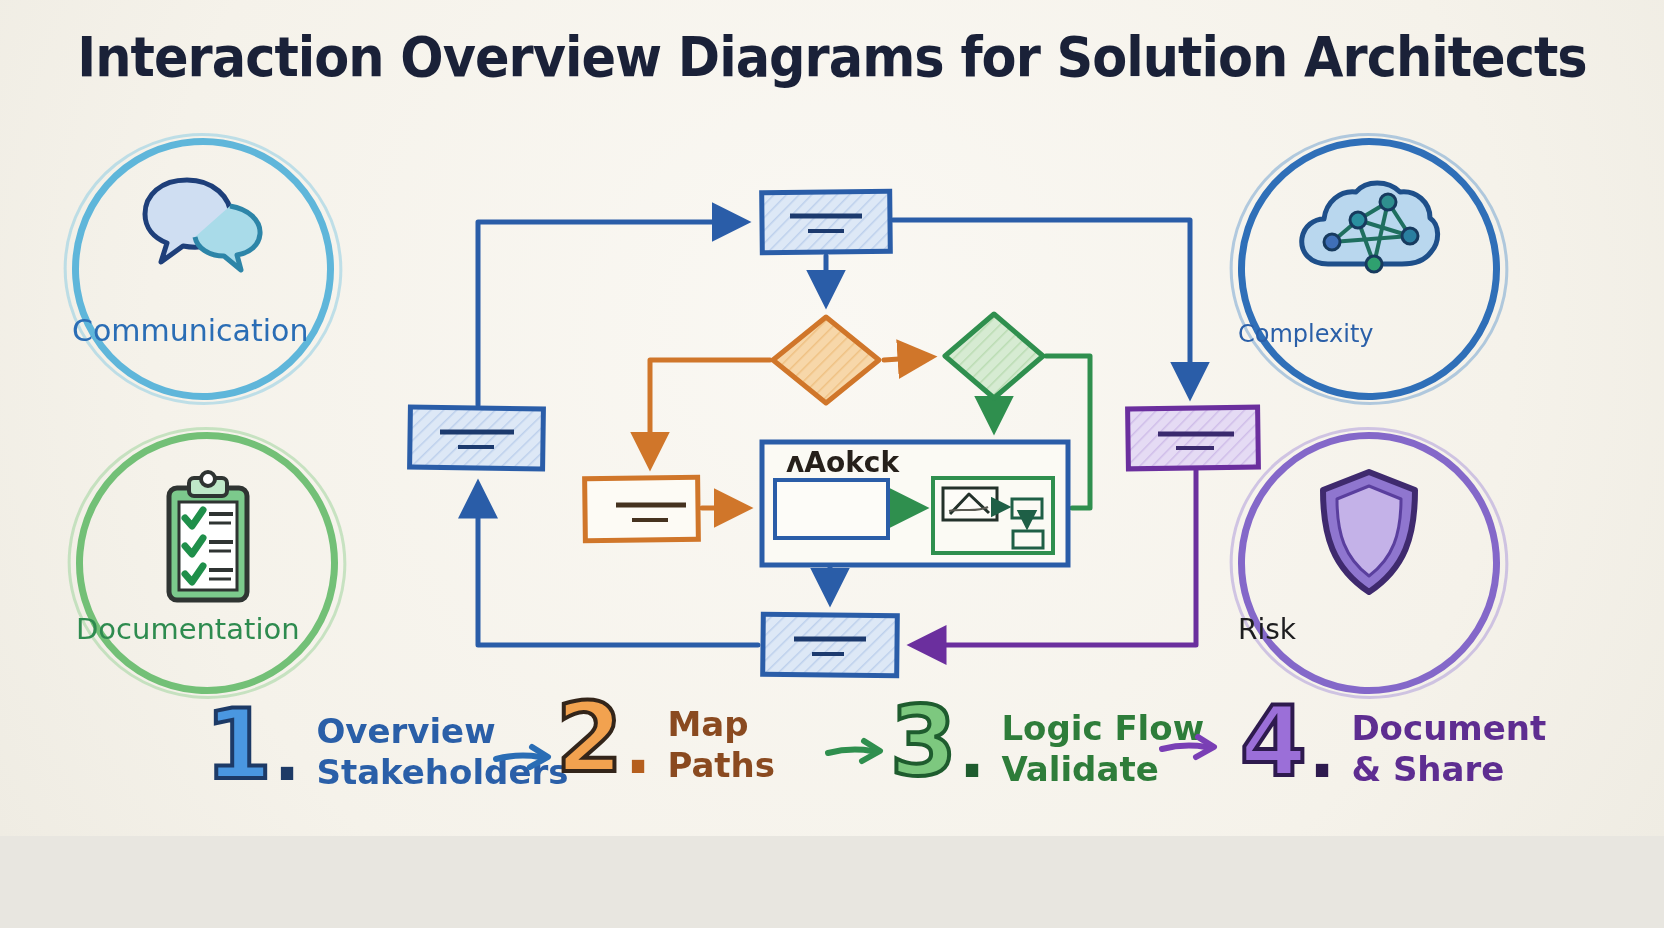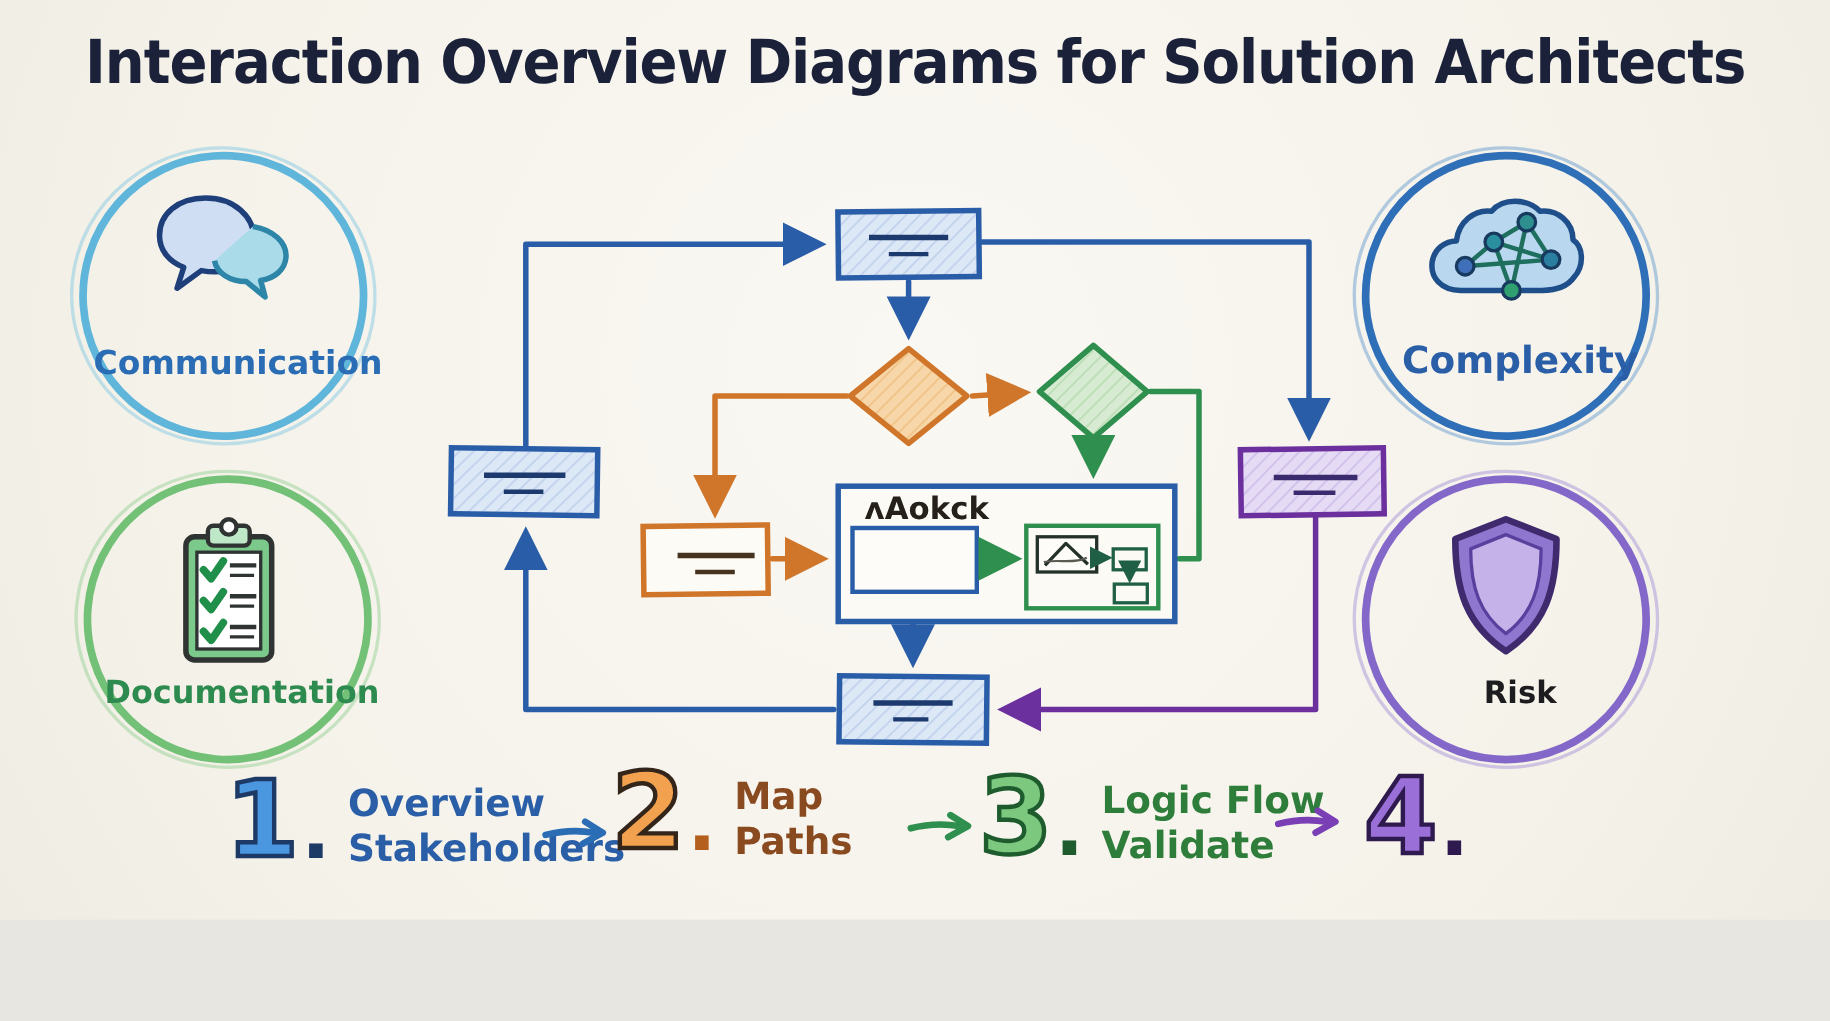--- a/index.html
+++ b/index.html
@@ -20,35 +20,35 @@
   .badge .ring{
     position:absolute;inset:0;border-radius:50%;
     border:7px solid;
   }
   .badge .ring2{
     position:absolute;inset:-7px;border-radius:50%;
     border:3px solid;opacity:.45;transform:rotate(6deg) scale(1.01,.985);
   }
   .badge .icon{position:absolute;left:50%;top:34px;transform:translateX(-50%);}
   .badge .blabel{
-    position:absolute;left:13px;width:100%;text-align:center;
-    font-weight:bold;
+    position:absolute;left:0;width:100%;
+    font-weight:normal;
   }
   #badge-communication{left:72px;top:138px;}
   #badge-communication .ring{border-color:#5fb6da;transform:rotate(-4deg);}
   #badge-communication .ring2{border-color:#79c6e2;}
   #badge-communication .blabel{bottom:52px;font-size:30px;color:#2a6db5;}
   #badge-documentation{left:76px;top:432px;}
   #badge-documentation .ring{border-color:#73c077;transform:rotate(5deg);}
   #badge-documentation .ring2{border-color:#8ecf8f;}
   #badge-documentation .blabel{bottom:48px;font-size:29px;color:#2e8b4f;}
   #badge-complexity{left:1238px;top:138px;}
   #badge-complexity .ring{border-color:#2f6fb8;transform:rotate(-3deg);}
   #badge-complexity .ring2{border-color:#5a95cd;}
-  #badge-complexity .blabel{bottom:52px;font-size:34px;color:#2a5fa8;}
+  #badge-complexity .blabel{bottom:52px;font-size:24px;color:#2a5fa8;}
   #badge-risk{left:1238px;top:432px;}
   #badge-risk .ring{border-color:#8468c9;transform:rotate(4deg);}
   #badge-risk .ring2{border-color:#a08ad6;}
   #badge-risk .blabel{bottom:48px;font-size:28px;color:#1d1d1f;}
   
   #flow{position:absolute;left:0;top:0;width:1664px;height:928px;}
   
   .step{position:absolute;display:flex;align-items:flex-start;}
   .numwrap{display:flex;align-items:flex-end;line-height:.85;}
   .num{font-size:96px;font-weight:bold;-webkit-text-stroke:4px #22262e;}
@@ -305,15 +305,19 @@
       <path d="M4 17 C 20 13 36 13 48 15" fill="none" stroke="#7a3fb5" stroke-width="6" stroke-linecap="round"></path>
       <path d="M40 5 L 56 15 L 38 25" fill="none" stroke="#7a3fb5" stroke-width="6" stroke-linecap="round" stroke-linejoin="round"></path>
     </svg>
   </span>
 
   <div class="step" id="step-4">
     <div class="numwrap">
       <span class="num">4</span>
       <span class="period">.</span>
     </div>
+    <div class="slines">
+      <div>Document</div>
+      <div>&amp; Share</div>
+    </div>
   </div>
 
 </div>
 
 </body></html>

